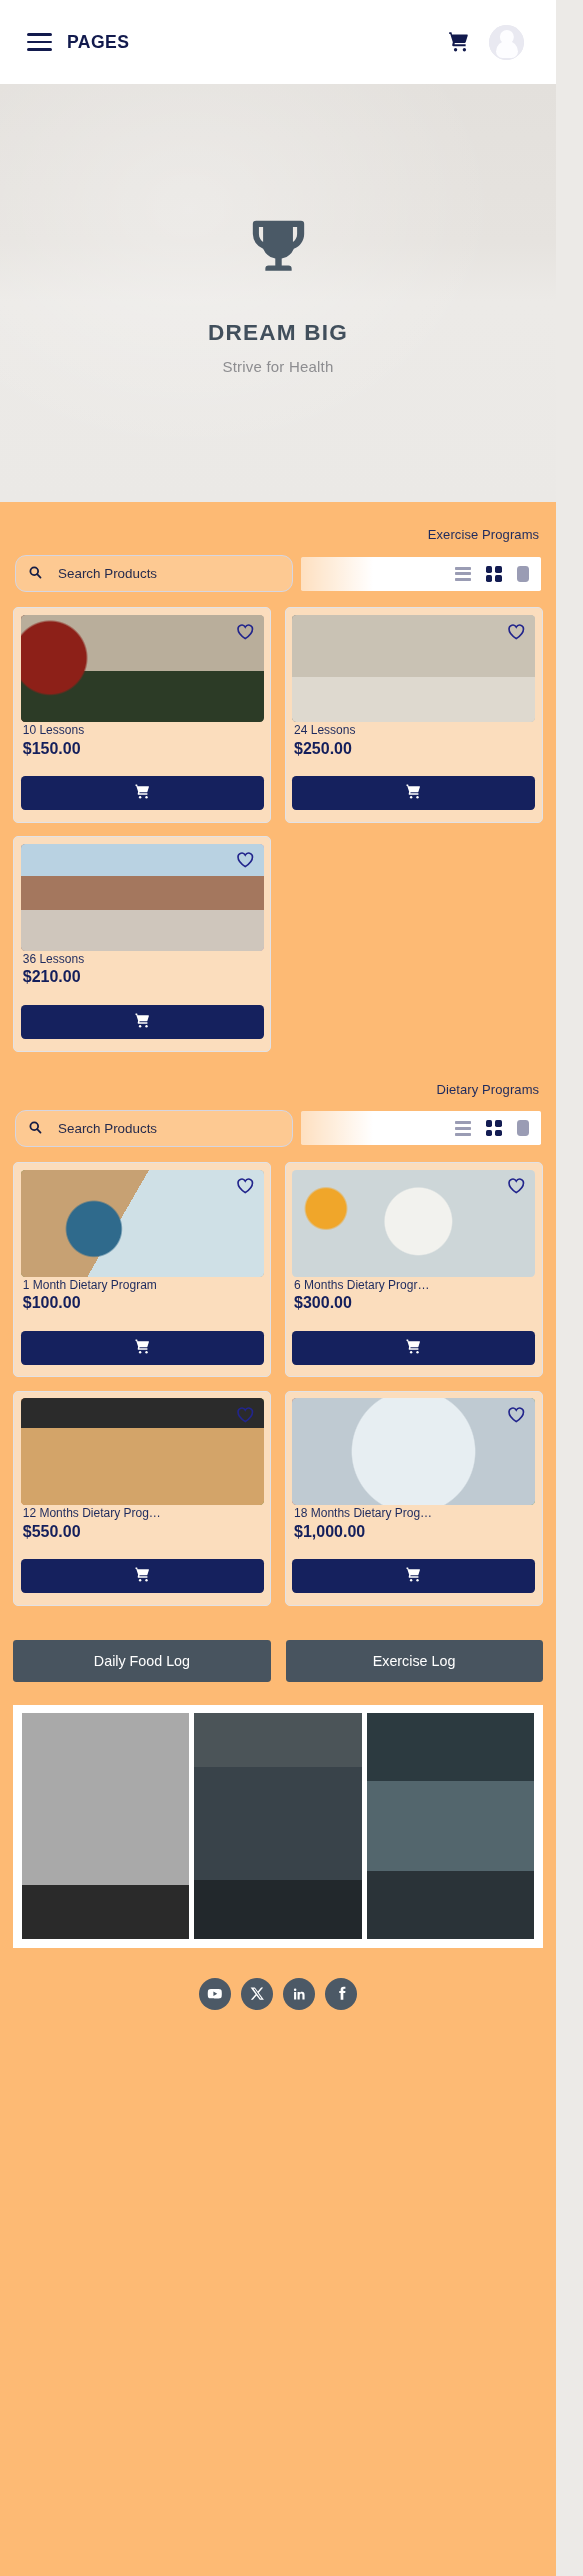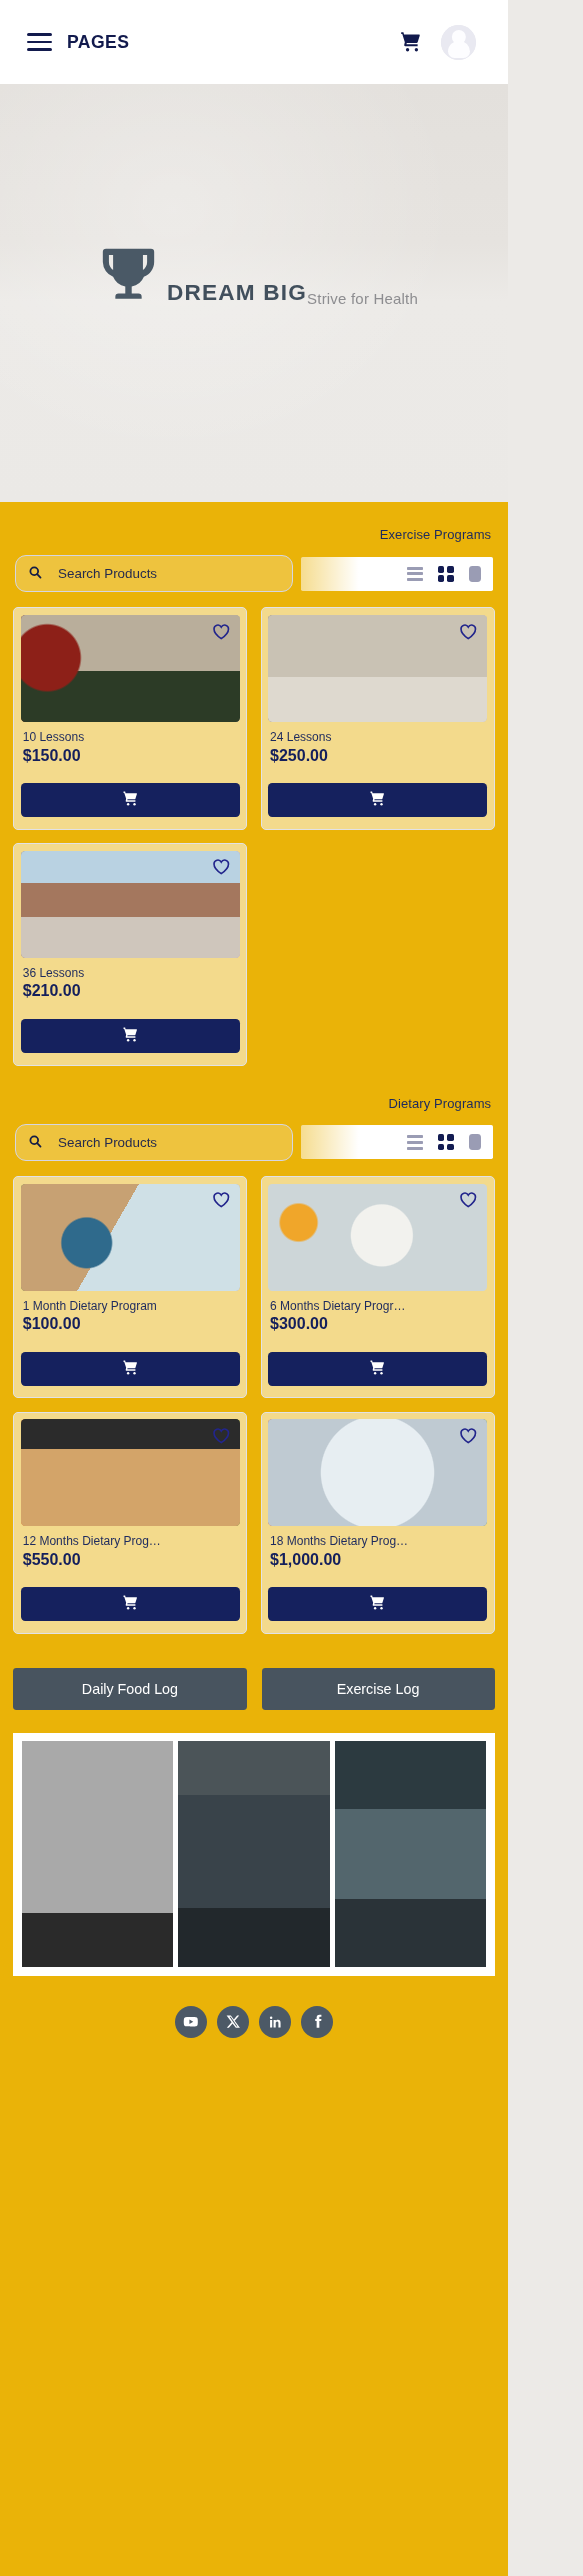--- a/index.html
+++ b/index.html
@@ -3,23 +3,23 @@
 <meta charset="utf-8">
 <style>
   * { box-sizing: border-box; margin: 0; padding: 0; }
   html, body {
     width: 584px;
     background: #eceae7;
     font-family: "Liberation Sans", sans-serif;
   }
   .page {
     position: relative;
-    width: 508px;
+    width: 556px;
     min-height: 2576px;
-    background: #eab308;
+    background: #fdba74;
     overflow: hidden;
   }
 
   
   .header {
     position: relative;
     height: 84px;
     background: #ffffff;
     display: flex;
     align-items: center;
@@ -55,21 +55,21 @@
     transform: translateX(-50%);
     width: 22px; height: 17px; border-radius: 11px 11px 6.7px 6.7px; background: #fdfdff;
   }
 
   
   .hero {
     position: relative;
     height: 418px;
     background:
       linear-gradient(180deg, #e3e0dc 0%, #e6e3df 38%, #eceae7 52%, #ebe9e6 100%);
-    display: flex; flex-direction: row;
+    display: flex; flex-direction: column;
     align-items: center; justify-content: center;
     text-align: center;
   }
   .hero::after {
     content:""; position:absolute; inset:0;
     background: radial-gradient(ellipse at 34% 30%, rgba(255,255,255,.30), rgba(255,255,255,0) 60%);
     pointer-events: none;
   }
   .trophy { margin-bottom: 28.5px; z-index: 2; }
   .hero-title {
@@ -130,21 +130,21 @@
     display: flex; flex-direction: column;
   }
   .card-imgwrap {
     position: relative; height: 107px; border-radius: 4.2px; overflow: hidden;
   }
   .card-img { position: absolute; inset: 0; }
   .heart {
     position: absolute; top: 7.5px; right: 9.2px; z-index: 3;
   }
   .card-title {
-    margin-top: 8px; font-size: 12px; color: #1d2a5e;
+    margin-top: 1px; font-size: 12px; color: #1d2a5e;
     white-space: nowrap; overflow: hidden; text-overflow: ellipsis;
     padding: 0 1.7px;
   }
   .card-price {
     margin-top: 2.5px; font-size: 16px; font-weight: bold; color: #141f5c;
     padding: 0 1.7px;
   }
   .buy-btn {
     margin-top: 18.5px; height: 34px; border: none;
     background: #15215e; border-radius: 4.2px;

